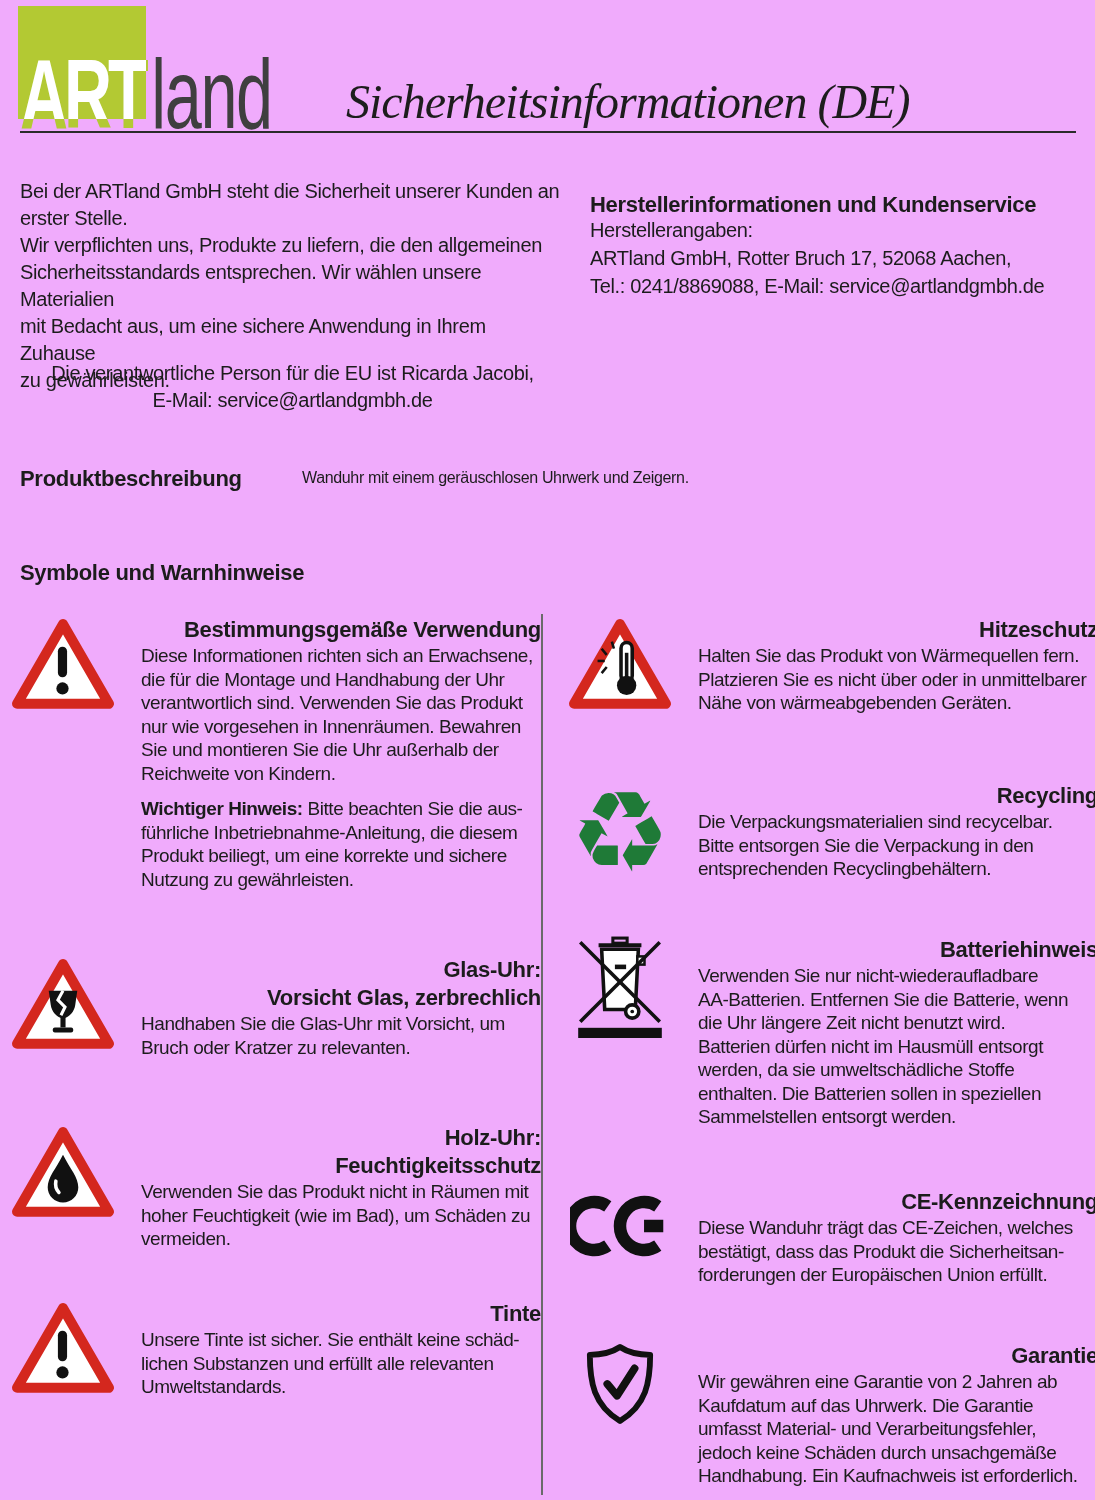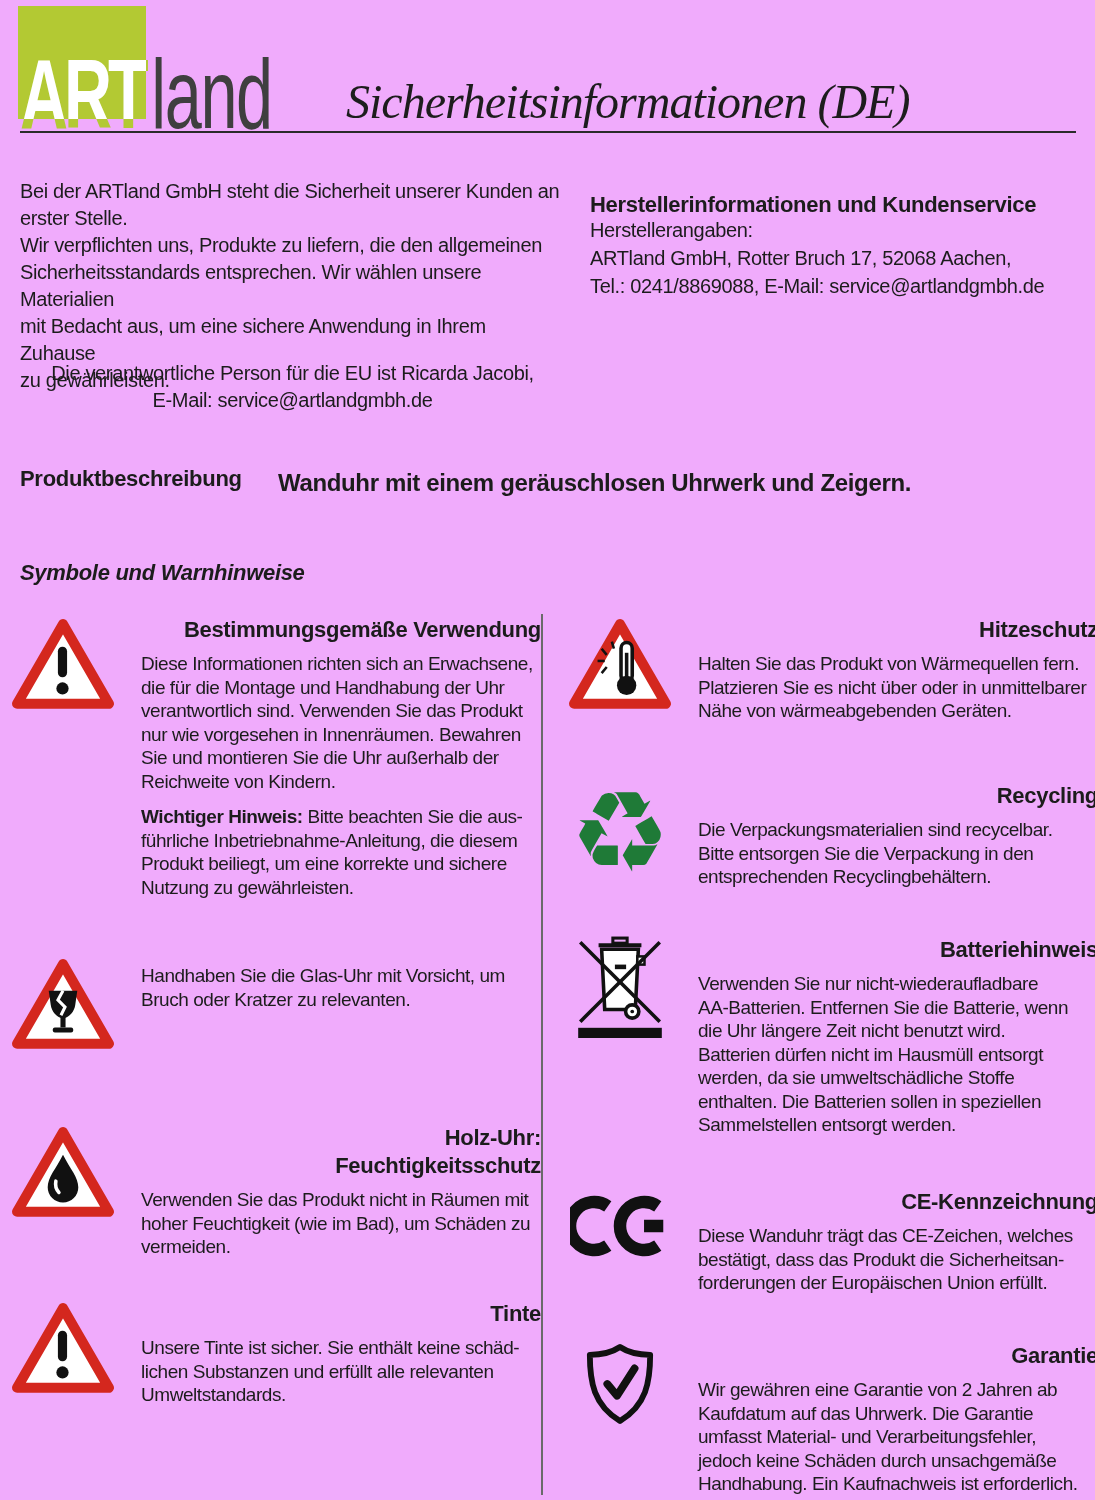--- a/index.html
+++ b/index.html
@@ -22,32 +22,32 @@
 
   
   .intro-text{font-size:20px;line-height:27px;letter-spacing:-0.35px;white-space:pre-line;}
   .intro-p1{left:20px;top:178px;width:545px;}
   .intro-p2{left:20px;top:360px;width:545px;text-align:center;}
   .mfr-heading{left:590px;top:180px;font-size:22px;font-weight:700;letter-spacing:-0.3px;white-space:nowrap;margin-top:12px;}
   .mfr-body{left:590px;top:216px;width:500px;font-size:20px;line-height:28px;letter-spacing:-0.35px;white-space:pre-line;}
 
   
   .prod-label{left:20px;top:466px;font-size:22px;font-weight:700;letter-spacing:-0.3px;}
-  .prod-desc{left:278px;top:469px;font-size:24px;letter-spacing:-0.35px;white-space:nowrap;font-weight:bold;}
-  .symbols-heading{left:20px;top:560px;font-size:22px;font-weight:700;letter-spacing:-0.3px;font-style:italic;}
+  .prod-desc{left:302px;top:469px;font-size:16px;letter-spacing:-0.35px;white-space:nowrap;}
+  .symbols-heading{left:20px;top:560px;font-size:22px;font-weight:700;letter-spacing:-0.3px;}
 
   
   .v-divider{left:541px;top:614px;width:2px;height:881px;background:#6a6a6a;}
 
   
   .item{position:absolute;width:530px;}
   .item .icon-box{position:absolute;left:0;top:0;width:110px;display:flex;justify-content:center;}
   .item .txt{position:absolute;left:133px;top:0;width:400px;}
   .item-title{font-size:22px;font-weight:700;line-height:28px;letter-spacing:-0.3px;white-space:pre-line;text-align:right;}
-  .item-body{margin-top:8px;font-size:19px;line-height:23.5px;letter-spacing:-0.45px;white-space:pre-line;}
+  .item-body{font-size:19px;line-height:23.5px;letter-spacing:-0.45px;white-space:pre-line;}
   .item-note{margin-top:12px;font-size:19px;line-height:23.5px;letter-spacing:-0.45px;white-space:pre-line;}
 
   .col-left{left:8px;}
   .col-right{left:565px;}
 
   #item-bestimmung{top:616px;}
   #item-glas{top:956px;}
   #item-holz{top:1124px;}
   #item-tinte{top:1300px;}
   #item-hitze{top:616px;}
@@ -133,20 +133,22 @@
     <div class="icon-box">
       <svg width="104" height="96" viewBox="0 0 102 94">
         <polygon points="51,8 96,86 6,86" fill="#fff" stroke="#d4271e" stroke-width="10" stroke-linejoin="round"></polygon>
         <path d="M37,34 L65,34 L63,48 C62,56 55,61 51,61 C47,61 40,56 39,48 Z" fill="#111"></path>
         <rect x="48.5" y="60" width="5" height="10" fill="#111"></rect>
         <rect x="41" y="70" width="20" height="5" rx="2" fill="#111"></rect>
         <path d="M51,34 l-5,9 l7,7 l-4,8" fill="none" stroke="#fff" stroke-width="3"></path>
       </svg>
     </div>
     <div class="txt">
+      <div class="item-title">Glas-Uhr:
+Vorsicht Glas, zerbrechlich</div>
       <div class="item-body">Handhaben Sie die Glas-Uhr mit Vorsicht, um
 Bruch oder Kratzer zu relevanten.</div>
     </div>
   </div>
 
   <div class="item col-left" id="item-holz">
     <div class="icon-box">
       <svg width="104" height="96" viewBox="0 0 102 94">
         <polygon points="51,8 96,86 6,86" fill="#fff" stroke="#d4271e" stroke-width="10" stroke-linejoin="round"></polygon>
         <path d="M51,30 C44,44 36,52 36,62 A15,15 0 0 0 66,62 C66,52 58,44 51,30 Z" fill="#111"></path>

